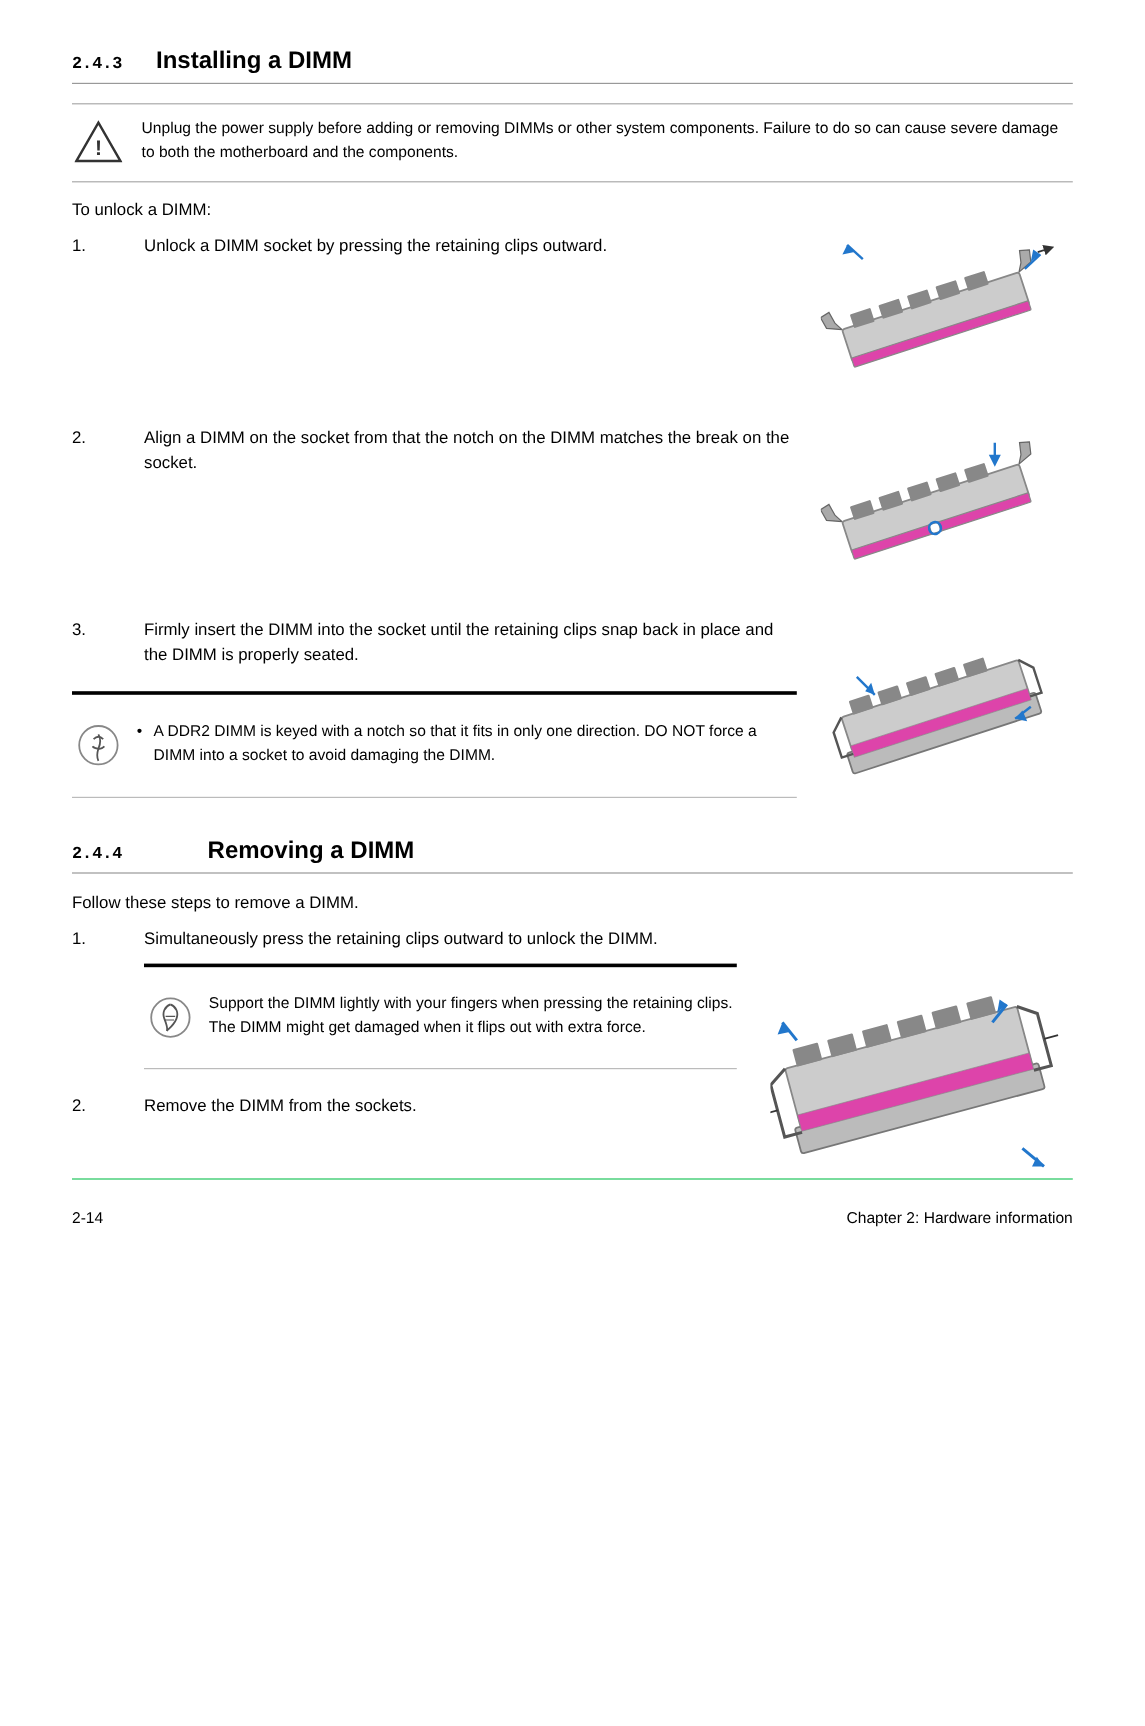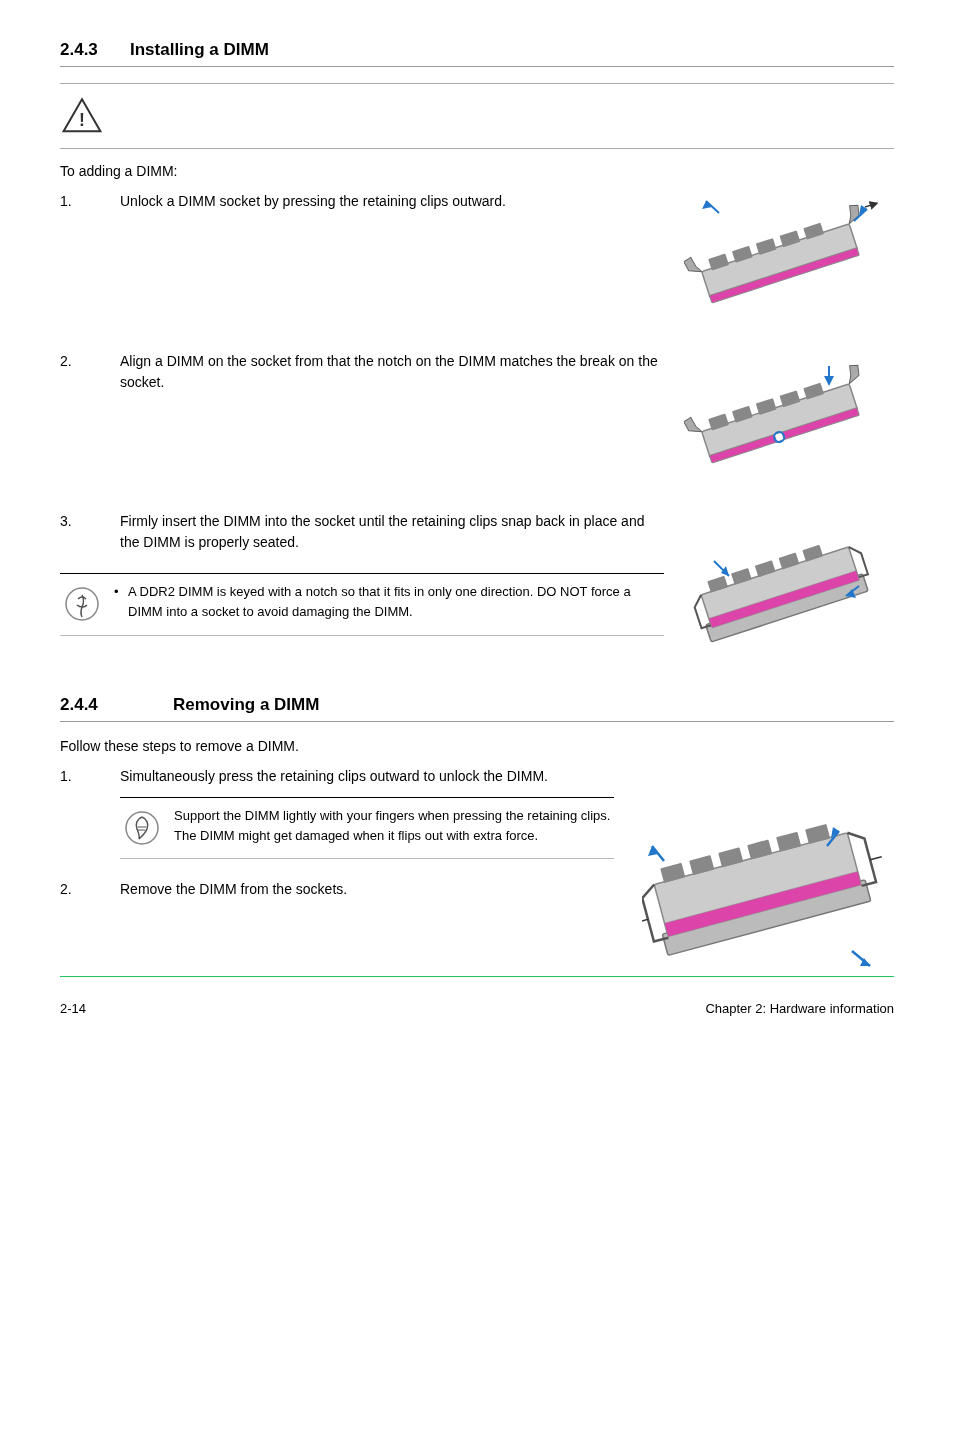--- a/index.html
+++ b/index.html
@@ -18,26 +18,27 @@
     }
     
     .section-heading {
       display: flex;
       align-items: baseline;
       margin-bottom: 16px;
       border-bottom: 1px solid #999;
       padding-bottom: 6px;
     }
     .section-number {
-      font-size: 17px;
+      font-size: 14px;
       font-weight: bold;
       min-width: 70px;
+      font-family: Liberation Mono, monospace;
     }
     .section-title {
-      font-size: 17px;
+      font-size: 20px;
       font-weight: bold;
     }
     
     .warning-box {
       display: flex;
       align-items: flex-start;
       border-top: 1px solid #aaa;
       border-bottom: 1px solid #aaa;
       padding: 10px 0;
       margin-bottom: 14px;
@@ -101,23 +102,23 @@
     }
     .step-right {
       width: 230px;
       display: flex;
       align-items: center;
       justify-content: center;
       padding-left: 10px;
     }
     
     .note-box {
-      border-top: 1px solid #000000;
+      border-top: 3px solid #000000;
       border-bottom: 1px solid #bbb;
-      padding: 8px 0;
+      padding: 20px 0;
       margin-top: 8px;
       display: flex;
       gap: 10px;
       align-items: flex-start;
     }
     .note-content {
       font-size: 13px;
       line-height: 1.5;
     }
     .bullet-list {
@@ -167,23 +168,24 @@
     <span class="section-title">Installing a DIMM</span>
   </div>
 
   <div class="warning-box">
     <div class="warning-icon">
       <svg class="warning-triangle" viewBox="0 0 50 50">
         <polygon points="25,4 48,44 2,44" fill="none" stroke="#333" stroke-width="2.5"></polygon>
         <text x="25" y="38" text-anchor="middle" font-size="22" font-weight="bold" fill="#333">!</text>
       </svg>
     </div>
-  </div>
-
-  <div class="intro-text">To adding a DIMM:</div>
+    <div class="warning-text">Unplug the power supply before adding or removing DIMMs or other system components. Failure to do so can cause severe damage to both the motherboard and the components.</div>
+  </div>
+
+  <div class="intro-text">To unlock a DIMM:</div>
 
   <div class="step-row section-gap2">
     <div class="step-left">
       <div class="step">
         <span class="step-num">1.</span>
         <span class="step-content">Unlock a DIMM socket by pressing the retaining clips outward.</span>
       </div>
     </div>
     <div class="step-right">
 

